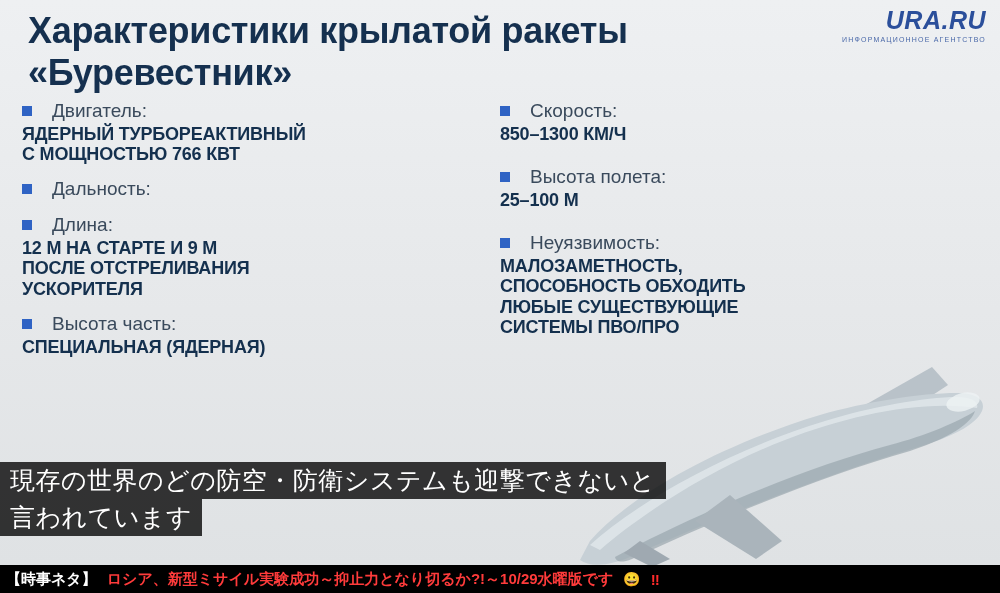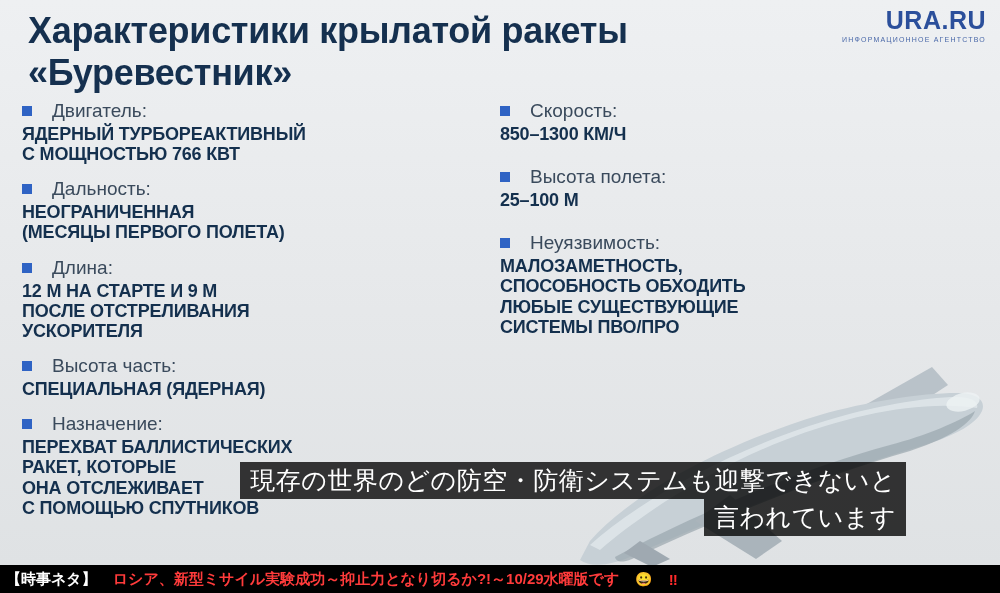--- a/index.html
+++ b/index.html
@@ -31,20 +31,21 @@
     right: 14px;
     top: 8px;
     text-align: right;
     line-height: 1;
   }
   .brand-main {
     font-size: 25px;
     font-weight: bold;
     color: #2b4f9b;
     letter-spacing: 0.5px;
+    font-style: italic;
   }
   .brand-sub {
     margin-top: 3px;
     font-size: 7px;
     color: #2b4f9b;
     letter-spacing: 1.2px;
     opacity: .85;
   }
 
   #title {
@@ -103,21 +104,21 @@
     height: 230px;
     pointer-events: none;
   }
 
   
   #subs {
     position: absolute;
     left: 0;
     top: 462px;
     width: 906px;
-    text-align: right;
+    text-align: left;
   }
   .sub-line {
     display: inline-block;
     background: rgba(0,0,0,0.78);
     color: #ffffff;
     font-size: 25px;
     line-height: 1.32;
     padding: 2px 10px;
     letter-spacing: 0.5px;
   }
@@ -125,21 +126,21 @@
   
   #ticker {
     position: absolute;
     left: 0;
     top: 565px;
     width: 1000px;
     height: 28px;
     background: #000;
     display: flex;
     align-items: center;
-    gap: 16px;
+    gap: 10px;
     padding: 0 6px;
     box-sizing: border-box;
     overflow: hidden;
     white-space: nowrap;
   }
   .tick-tag {
     color: #ffffff;
     font-size: 15px;
     font-weight: bold;
   }
@@ -175,52 +176,40 @@
         </div>
         <div class="item-value">ЯДЕРНЫЙ ТУРБОРЕАКТИВНЫЙ
 С МОЩНОСТЬЮ 766 КВТ</div>
       </div>
 
       <div class="item">
         <div class="item-head">
           <span class="bullet"></span>
           <span class="item-label">Дальность:</span>
         </div>
-        <div class="item-value">НЕОГРАНИЧЕННАЯ
-(МЕСЯЦЫ ПЕРВОГО ПОЛЕТА)</div>
       </div>
 
       <div class="item">
         <div class="item-head">
           <span class="bullet"></span>
           <span class="item-label">Длина:</span>
         </div>
         <div class="item-value">12 М НА СТАРТЕ И 9 М
 ПОСЛЕ ОТСТРЕЛИВАНИЯ
 УСКОРИТЕЛЯ</div>
       </div>
 
       <div class="item">
         <div class="item-head">
           <span class="bullet"></span>
           <span class="item-label">Высота часть:</span>
         </div>
         <div class="item-value">СПЕЦИАЛЬНАЯ (ЯДЕРНАЯ)</div>
       </div>
 
-      <div class="item">
-        <div class="item-head">
-          <span class="bullet"></span>
-          <span class="item-label">Назначение:</span>
-        </div>
-        <div class="item-value">ПЕРЕХВАТ БАЛЛИСТИЧЕСКИХ
-РАКЕТ, КОТОРЫЕ
-ОНА ОТСЛЕЖИВАЕТ
-С ПОМОЩЬЮ СПУТНИКОВ</div>
-      </div>
 
     </div>
 
     <div class="col" id="col-right">
 
       <div class="item">
         <div class="item-head">
           <span class="bullet"></span>
           <span class="item-label">Скорость:</span>
         </div>

